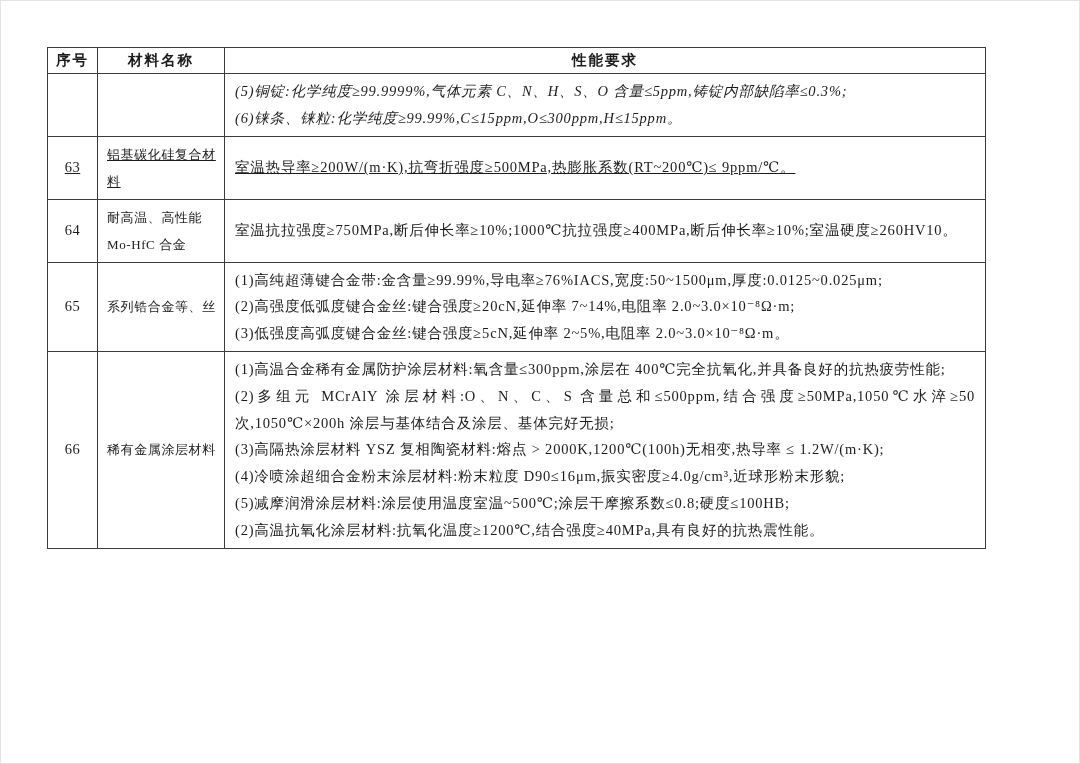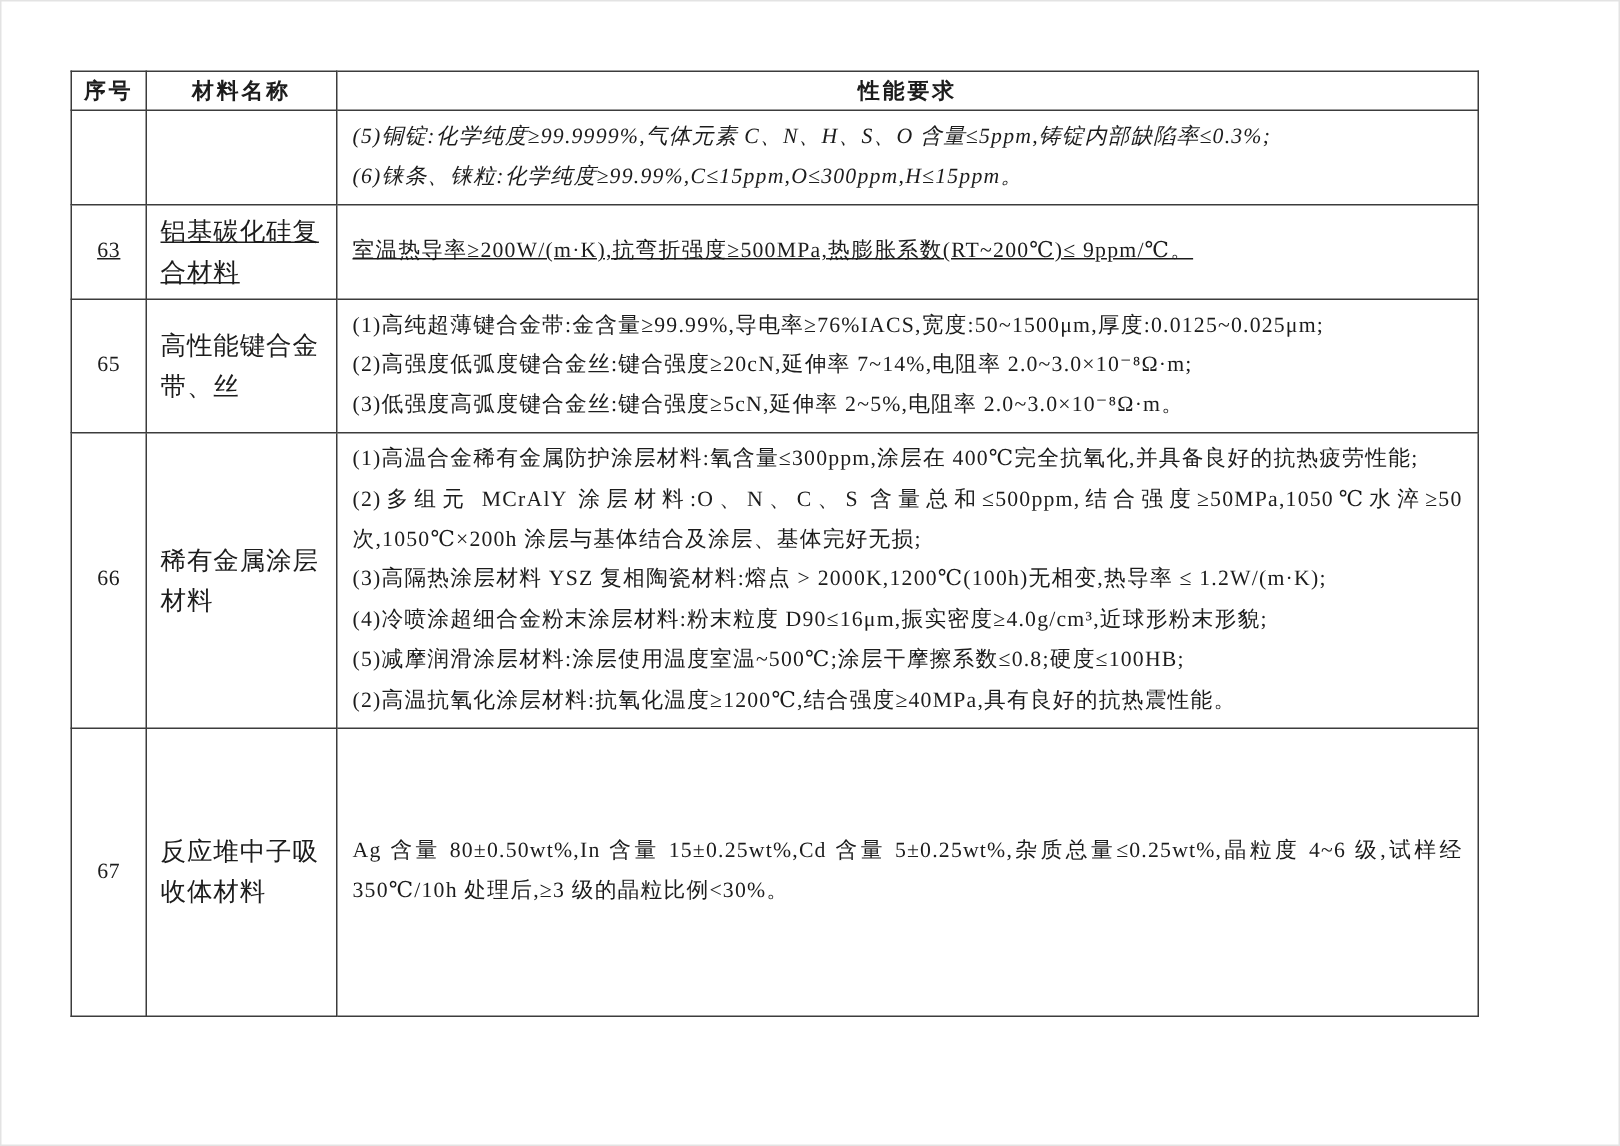--- a/index.html
+++ b/index.html
@@ -47,21 +47,21 @@
   .col-no   { width: 50px;  }
   .col-name { width: 127px; }
   .col-req  { width: auto;  }
 
   td.cell-no {
     text-align: center;
     font-size: 14.5px;
     letter-spacing: 0.5px;
   }
   td.cell-name {
-    font-size: 17px;
+    font-size: 13px;
     line-height: 27px;
     letter-spacing: 0.6px;
     padding: 4px 4px 4px 9px;
   }
   td.cell-req {
     font-size: 14.5px;
     line-height: 26.8px;
     letter-spacing: 0.8px;
     padding: 4px 10px 4px 10px;
     text-align: justify;
@@ -117,44 +117,44 @@
           </td>
         </tr>
         <tr>
           <td class="cell-no">63</td>
           <td class="cell-name">铝基碳化硅复合材料</td>
           <td class="cell-req">
             <p>室温热导率≥200W/(m·K),抗弯折强度≥500MPa,热膨胀系数(RT~200℃)≤ 9ppm/℃。</p>
           </td>
         </tr>
         <tr>
+          <td class="cell-no">64</td>
+          <td class="cell-name">耐高温、高性能 Mo-HfC 合金</td>
+          <td class="cell-req">
+            <p>室温抗拉强度≥750MPa,断后伸长率≥10%;1000℃抗拉强度≥400MPa,断后伸长率≥10%;室温硬度≥260HV10。</p>
+          </td>
+        </tr>
+        <tr>
           <td class="cell-no">65</td>
-          <td class="cell-name">高性能键合金带、丝</td>
+          <td class="cell-name">系列锆合金等、丝</td>
           <td class="cell-req">
             <p>(1)高纯超薄键合金带:金含量≥99.99%,导电率≥76%IACS,宽度:50~1500μm,厚度:0.0125~0.025μm;</p>
             <p>(2)高强度低弧度键合金丝:键合强度≥20cN,延伸率 7~14%,电阻率 2.0~3.0×10⁻⁸Ω·m;</p>
             <p>(3)低强度高弧度键合金丝:键合强度≥5cN,延伸率 2~5%,电阻率 2.0~3.0×10⁻⁸Ω·m。</p>
           </td>
         </tr>
         <tr>
           <td class="cell-no">66</td>
           <td class="cell-name">稀有金属涂层材料</td>
           <td class="cell-req">
             <p>(1)高温合金稀有金属防护涂层材料:氧含量≤300ppm,涂层在 400℃完全抗氧化,并具备良好的抗热疲劳性能;</p>
             <p>(2)多组元 MCrAlY 涂层材料:O、N、C、S 含量总和≤500ppm,结合强度≥50MPa,1050℃水淬≥50 次,1050℃×200h 涂层与基体结合及涂层、基体完好无损;</p>
             <p>(3)高隔热涂层材料 YSZ 复相陶瓷材料:熔点 &gt; 2000K,1200℃(100h)无相变,热导率 ≤ 1.2W/(m·K);</p>
             <p>(4)冷喷涂超细合金粉末涂层材料:粉末粒度 D90≤16μm,振实密度≥4.0g/cm³,近球形粉末形貌;</p>
             <p>(5)减摩润滑涂层材料:涂层使用温度室温~500℃;涂层干摩擦系数≤0.8;硬度≤100HB;</p>
             <p>(2)高温抗氧化涂层材料:抗氧化温度≥1200℃,结合强度≥40MPa,具有良好的抗热震性能。</p>
           </td>
         </tr>
-        <tr>
-          <td class="cell-no">67</td>
-          <td class="cell-name">反应堆中子吸收体材料</td>
-          <td class="cell-req">
-            <p>Ag 含量 80±0.50wt%,In 含量 15±0.25wt%,Cd 含量 5±0.25wt%,杂质总量≤0.25wt%,晶粒度 4~6 级,试样经 350℃/10h 处理后,≥3 级的晶粒比例&lt;30%。</p>
-          </td>
-        </tr>
       </tbody>
   </table>
 
 
 </div>
 
 </body></html>

